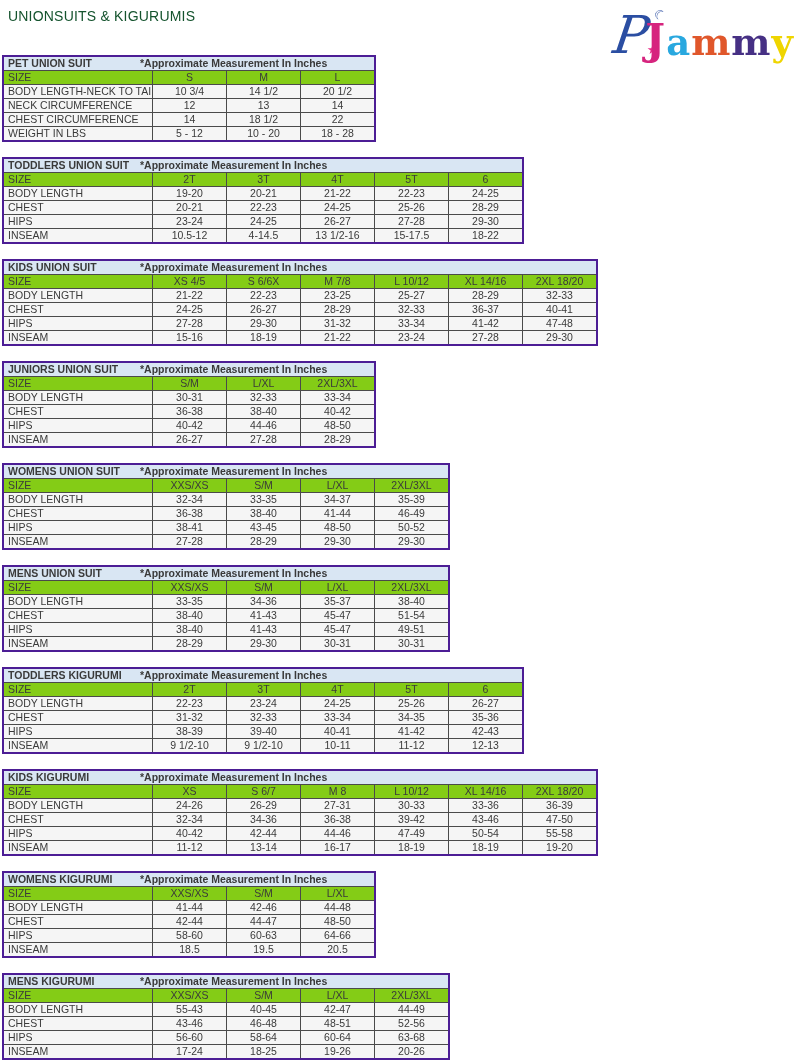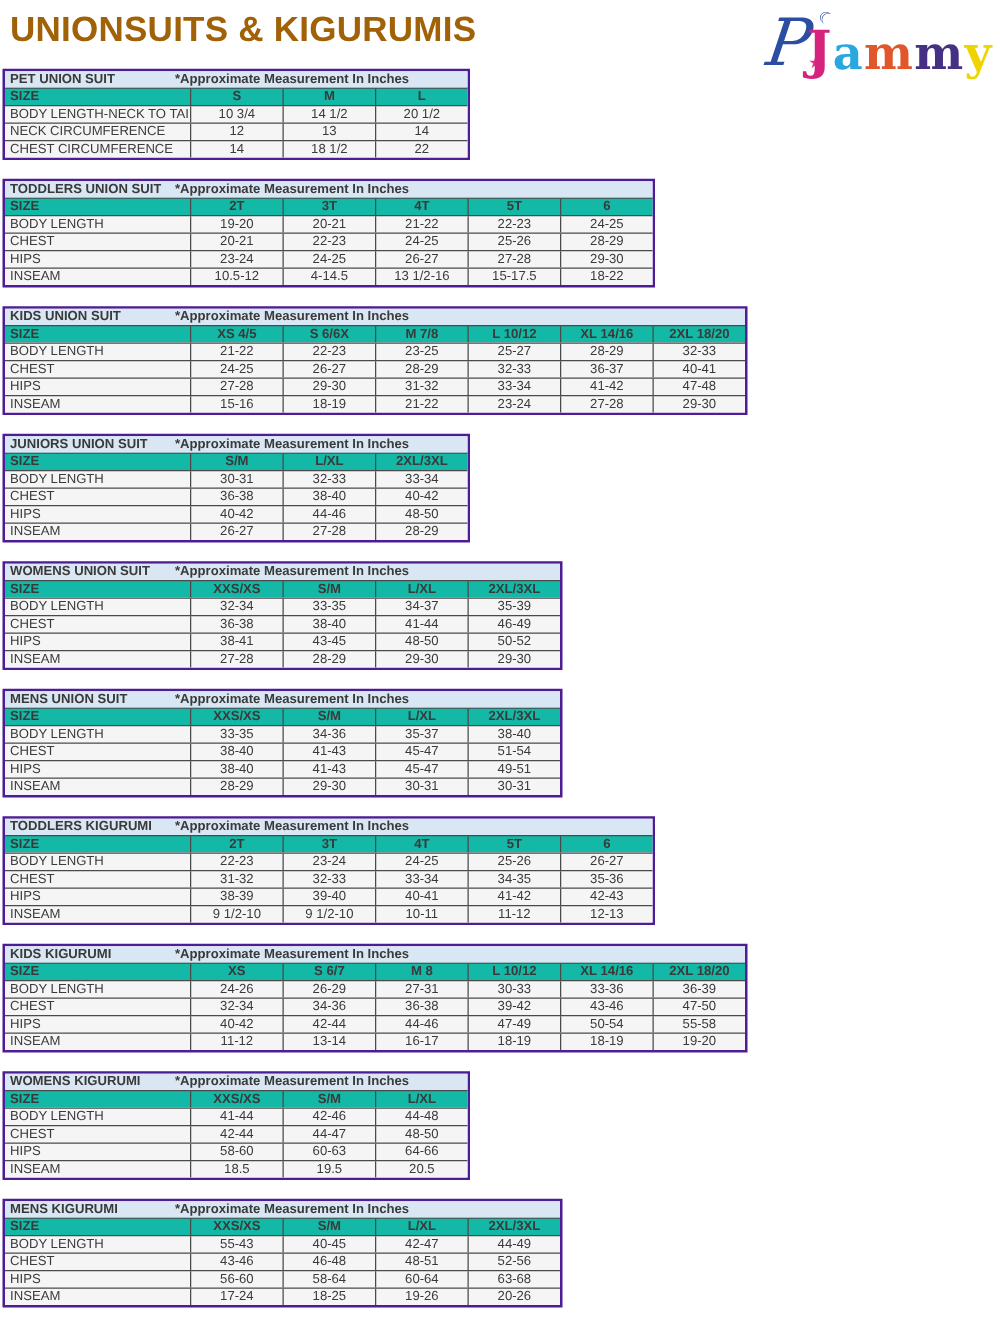--- a/index.html
+++ b/index.html
@@ -3,21 +3,21 @@
 <meta charset="utf-8">
 <style>
   html,body{margin:0;padding:0;}
   body{
     width:800px;height:1063px;background:#ffffff;overflow:hidden;position:relative;
     font-family:"Liberation Sans",sans-serif;color:#3a3a3a;
   }
   
   .page-title{
     position:absolute;top:8px;left:8px;margin:0;
-    font-size:28px;font-weight:bold;color:#a16207;letter-spacing:.2px;
+    font-size:14px;font-weight:normal;color:#14532d;letter-spacing:.2px;
   }
   .logo{position:absolute;top:0px;right:6px;height:62px;display:flex;align-items:flex-end;user-select:none;}
   .logo-p-wrap{position:relative;display:inline-block;margin-right:-4px;}
   .logo-p{
     font-family:"DejaVu Serif",serif;font-style:italic;font-size:52px;line-height:54px;
     display:inline-block;transform:skewX(-8deg);
   }
   .logo-star{position:absolute;right:-9px;bottom:6px;font-size:13px;line-height:13px;}
   .logo-word{display:flex;align-items:flex-end;font-family:"DejaVu Serif",serif;font-weight:bold;}
   .logo-letter{font-size:37px;line-height:40px;letter-spacing:1px;}
@@ -28,21 +28,21 @@
   }
   
   .tables{position:absolute;top:55px;left:2px;}
   .size-table{
     border:2px solid #4c1d95;margin-bottom:15px;background:#fff;
     font-size:10.5px;line-height:13px;
   }
   .trow{display:flex;height:13px;}
   .trow + .trow{border-top:1px solid #4a4a4a;}
   .title-row{background:#d9e6f3;position:relative;font-weight:bold;}
-  .size-row{background:#14b8a6;font-weight:bold;}
+  .size-row{background:#84cc16;font-weight:normal;}
   .data-row{background:#f5f5f5;}
   .cell{box-sizing:border-box;overflow:hidden;white-space:nowrap;}
   .label-cell{width:148px;padding-left:4px;text-align:left;}
   .data-cell{width:74px;text-align:center;}
   .size-row .cell + .cell,.data-row .cell + .cell{border-left:1px solid #4a4a4a;}
   .table-name{padding-left:4px;}
   .approx-label{position:absolute;left:136px;top:0;}
 </style>
 </head>
 <body>
@@ -86,20 +86,26 @@
         <span class="cell data-cell">12</span>
         <span class="cell data-cell">13</span>
         <span class="cell data-cell">14</span>
       </div>
       <div class="trow data-row">
         <span class="cell label-cell">CHEST CIRCUMFERENCE</span>
         <span class="cell data-cell">14</span>
         <span class="cell data-cell">18 1/2</span>
         <span class="cell data-cell">22</span>
       </div>
+      <div class="trow data-row">
+        <span class="cell label-cell">WEIGHT IN LBS</span>
+        <span class="cell data-cell">5 - 12</span>
+        <span class="cell data-cell">10 - 20</span>
+        <span class="cell data-cell">18 - 28</span>
+      </div>
     </div>
     <div class="size-table" style="width: 518px;">
       <div class="trow title-row">
         <span class="cell table-name">TODDLERS UNION SUIT</span>
         <span class="cell approx-label">*Approximate Measurement In Inches</span>
       </div>
       <div class="trow size-row">
         <span class="cell label-cell">SIZE</span>
         <span class="cell data-cell">2T</span>
         <span class="cell data-cell">3T</span>

